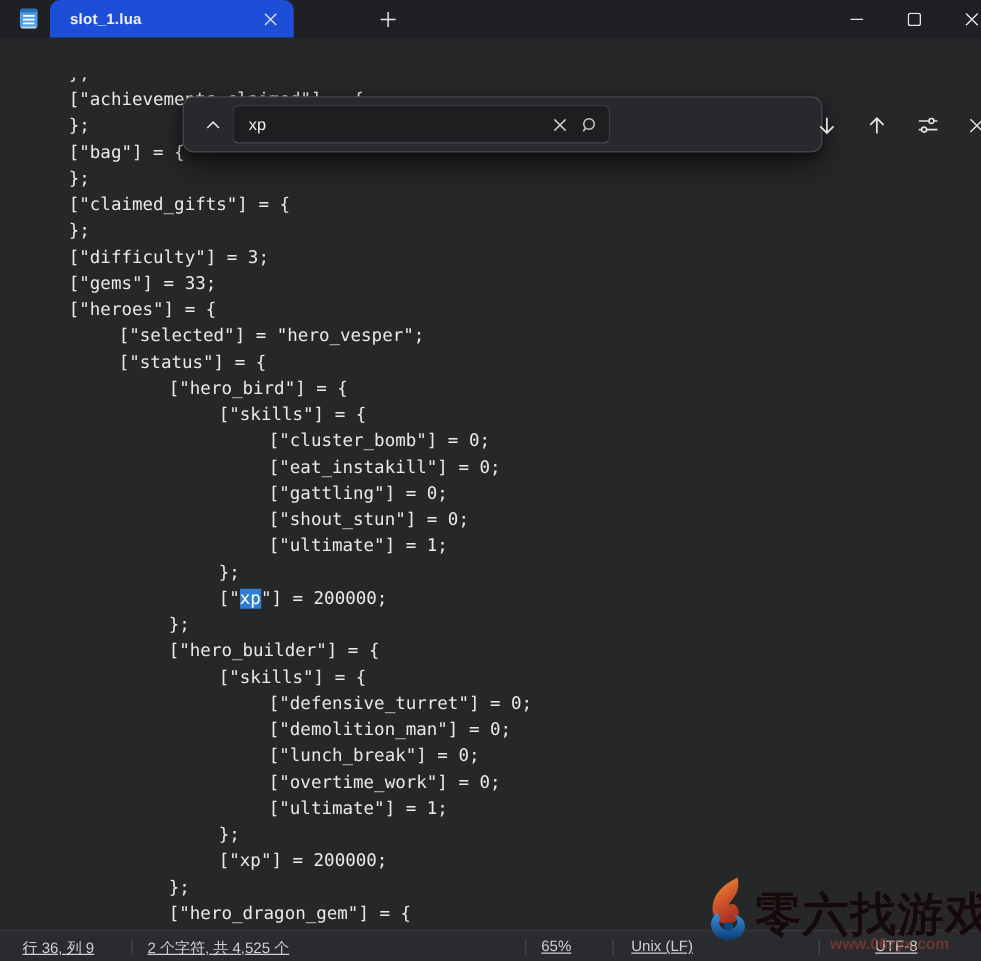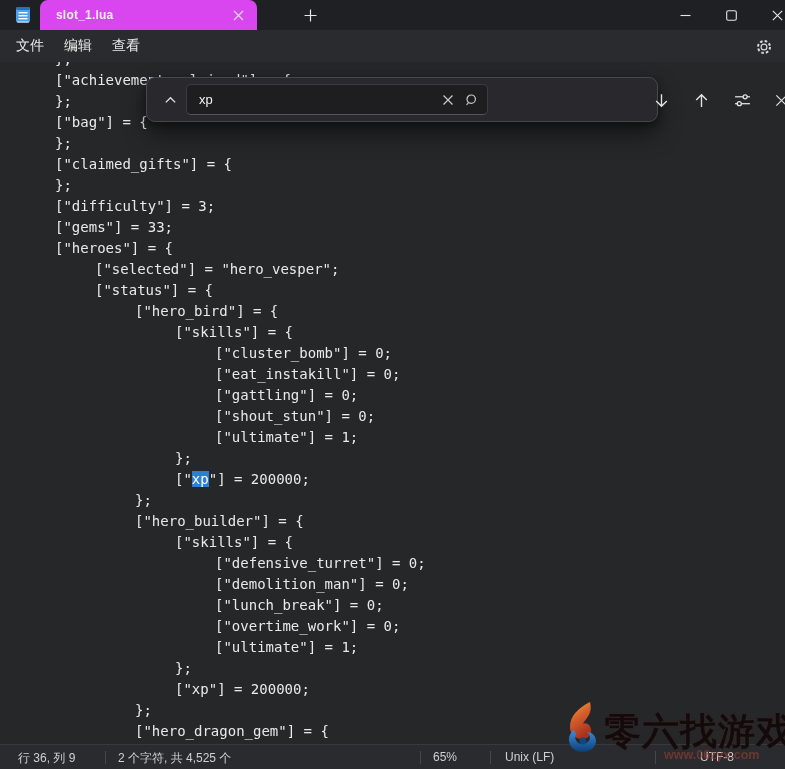--- a/index.html
+++ b/index.html
@@ -3,21 +3,21 @@
 <meta charset="utf-8">
 <style>
   * { margin:0; padding:0; box-sizing:border-box; }
   html,body { width:785px; height:769px; overflow:hidden; background:#262729;
               font-family:"Liberation Sans", sans-serif; }
   .window { position:relative; width:785px; height:769px; background:#262729; overflow:hidden; }
 
   
   .titlebar { position:absolute; left:0; top:0; width:785px; height:30px; background:#1f2023; }
   .app-icon { position:absolute; left:13px; top:5px; width:20px; height:20px; }
-  .tab { position:absolute; left:40px; top:0; width:217px; height:30px; background:#d946ef;
+  .tab { position:absolute; left:40px; top:0; width:195px; height:30px; background:#1d4ed8;
          border-radius:8px 8px 0 0; display:flex; align-items:center; }
   .tab-label { margin-left:16px; font-size:12px; font-weight:700; color:#f1f1f1; letter-spacing:.2px; }
   .tab-close { position:absolute; right:10px; top:6px; width:18px; height:18px; border:none;
                background:transparent; color:#d9d9d9; cursor:pointer; display:flex; align-items:center; justify-content:center; }
   .new-tab { position:absolute; left:296px; top:2px; width:28px; height:26px; border:none; background:transparent;
              display:flex; align-items:center; justify-content:center; }
   .win-controls { position:absolute; left:662px; top:0; width:140px; height:30px; display:flex; }
   .win-btn { width:46px; height:30px; border:none; background:transparent; display:flex;
              align-items:center; justify-content:center; }
 
@@ -48,21 +48,21 @@
               border-radius:5px; color:#f2f2f2; font-size:13px; padding:0 60px 0 12px;
               font-family:"Liberation Sans", sans-serif; outline:none; caret-color:#f2f2f2; }
   .fd-in-icon { position:absolute; top:8px; width:16px; height:16px; border:none; background:transparent;
                 display:flex; align-items:center; justify-content:center; padding:0; }
   .fd-clear { right:32px; } .fd-search { right:8px; }
   .fd-next { left:497px; } .fd-prev { left:537px; } .fd-options { left:578px; } .fd-close { left:617px; }
 
   
   .statusbar { position:absolute; left:0; top:744px; width:785px; height:25px; background:#2a2b2e;
                border-top:1px solid #39393d; font-size:12px; color:#cfd0d2; }
-  .sb-item { position:absolute; top:5px; white-space:nowrap; }
+  .sb-item { position:absolute; top:5px; white-space:nowrap;text-decoration:underline; }
   .sb-sep { position:absolute; top:6px; width:1px; height:13px; background:#46474b; }
 
   
   .watermark { position:absolute; left:0; top:0; width:785px; height:769px; pointer-events:none; z-index:50; }
   .wm-logo { position:absolute; left:560px; top:700px; width:46px; height:56px; }
   .wm-brand { position:absolute; left:604px; top:707px; font-size:37px; font-weight:700;
               color:rgba(16,9,10,.93); letter-spacing:1px; white-space:nowrap;
               text-shadow:0 0 2px rgba(130,45,35,.30); }
   .wm-url { position:absolute; top:748px; font-size:12.5px; font-weight:700; color:rgba(150,62,50,.62); white-space:nowrap; }
   .wm-url-left { left:552px;margin-top:27px; } .wm-url-right { left:664px; }
@@ -110,31 +110,20 @@
           </svg>
       </button>
       <button class="win-btn">
         <svg width="11" height="11" viewBox="0 0 11 11">
             <path d="M0.8 0.8 L10.2 10.2 M10.2 0.8 L0.8 10.2" stroke="#e6e6e6" stroke-width="1.1" fill="none"></path>
           </svg>
       </button>
     </div>
   </div>
 
-  <div class="menubar">
-    <span class="menu-item">文件</span>
-    <span class="menu-item">编辑</span>
-    <span class="menu-item">查看</span>
-    <button class="settings-btn">
-      <svg width="16" height="16" viewBox="0 0 16 16">
-        <circle cx="8" cy="8" r="2.9" stroke="#d8d8d8" stroke-width="1.2" fill="none"></circle>
-        <circle cx="8" cy="8" r="6" stroke="#d8d8d8" stroke-width="2" fill="none" stroke-dasharray="2.6 2.1"></circle>
-      </svg>
-    </button>
-  </div>
 
   <div class="editor">
     <div class="code" id="code-lines">
         <div class="code-line" style="padding-left: 55px;">};</div>
         <div class="code-line" style="padding-left: 55px;">["achievements_claimed"] = {</div>
         <div class="code-line" style="padding-left: 55px;">};</div>
         <div class="code-line" style="padding-left: 55px;">["bag"] = {</div>
         <div class="code-line" style="padding-left: 55px;">};</div>
         <div class="code-line" style="padding-left: 55px;">["claimed_gifts"] = {</div>
         <div class="code-line" style="padding-left: 55px;">};</div>

